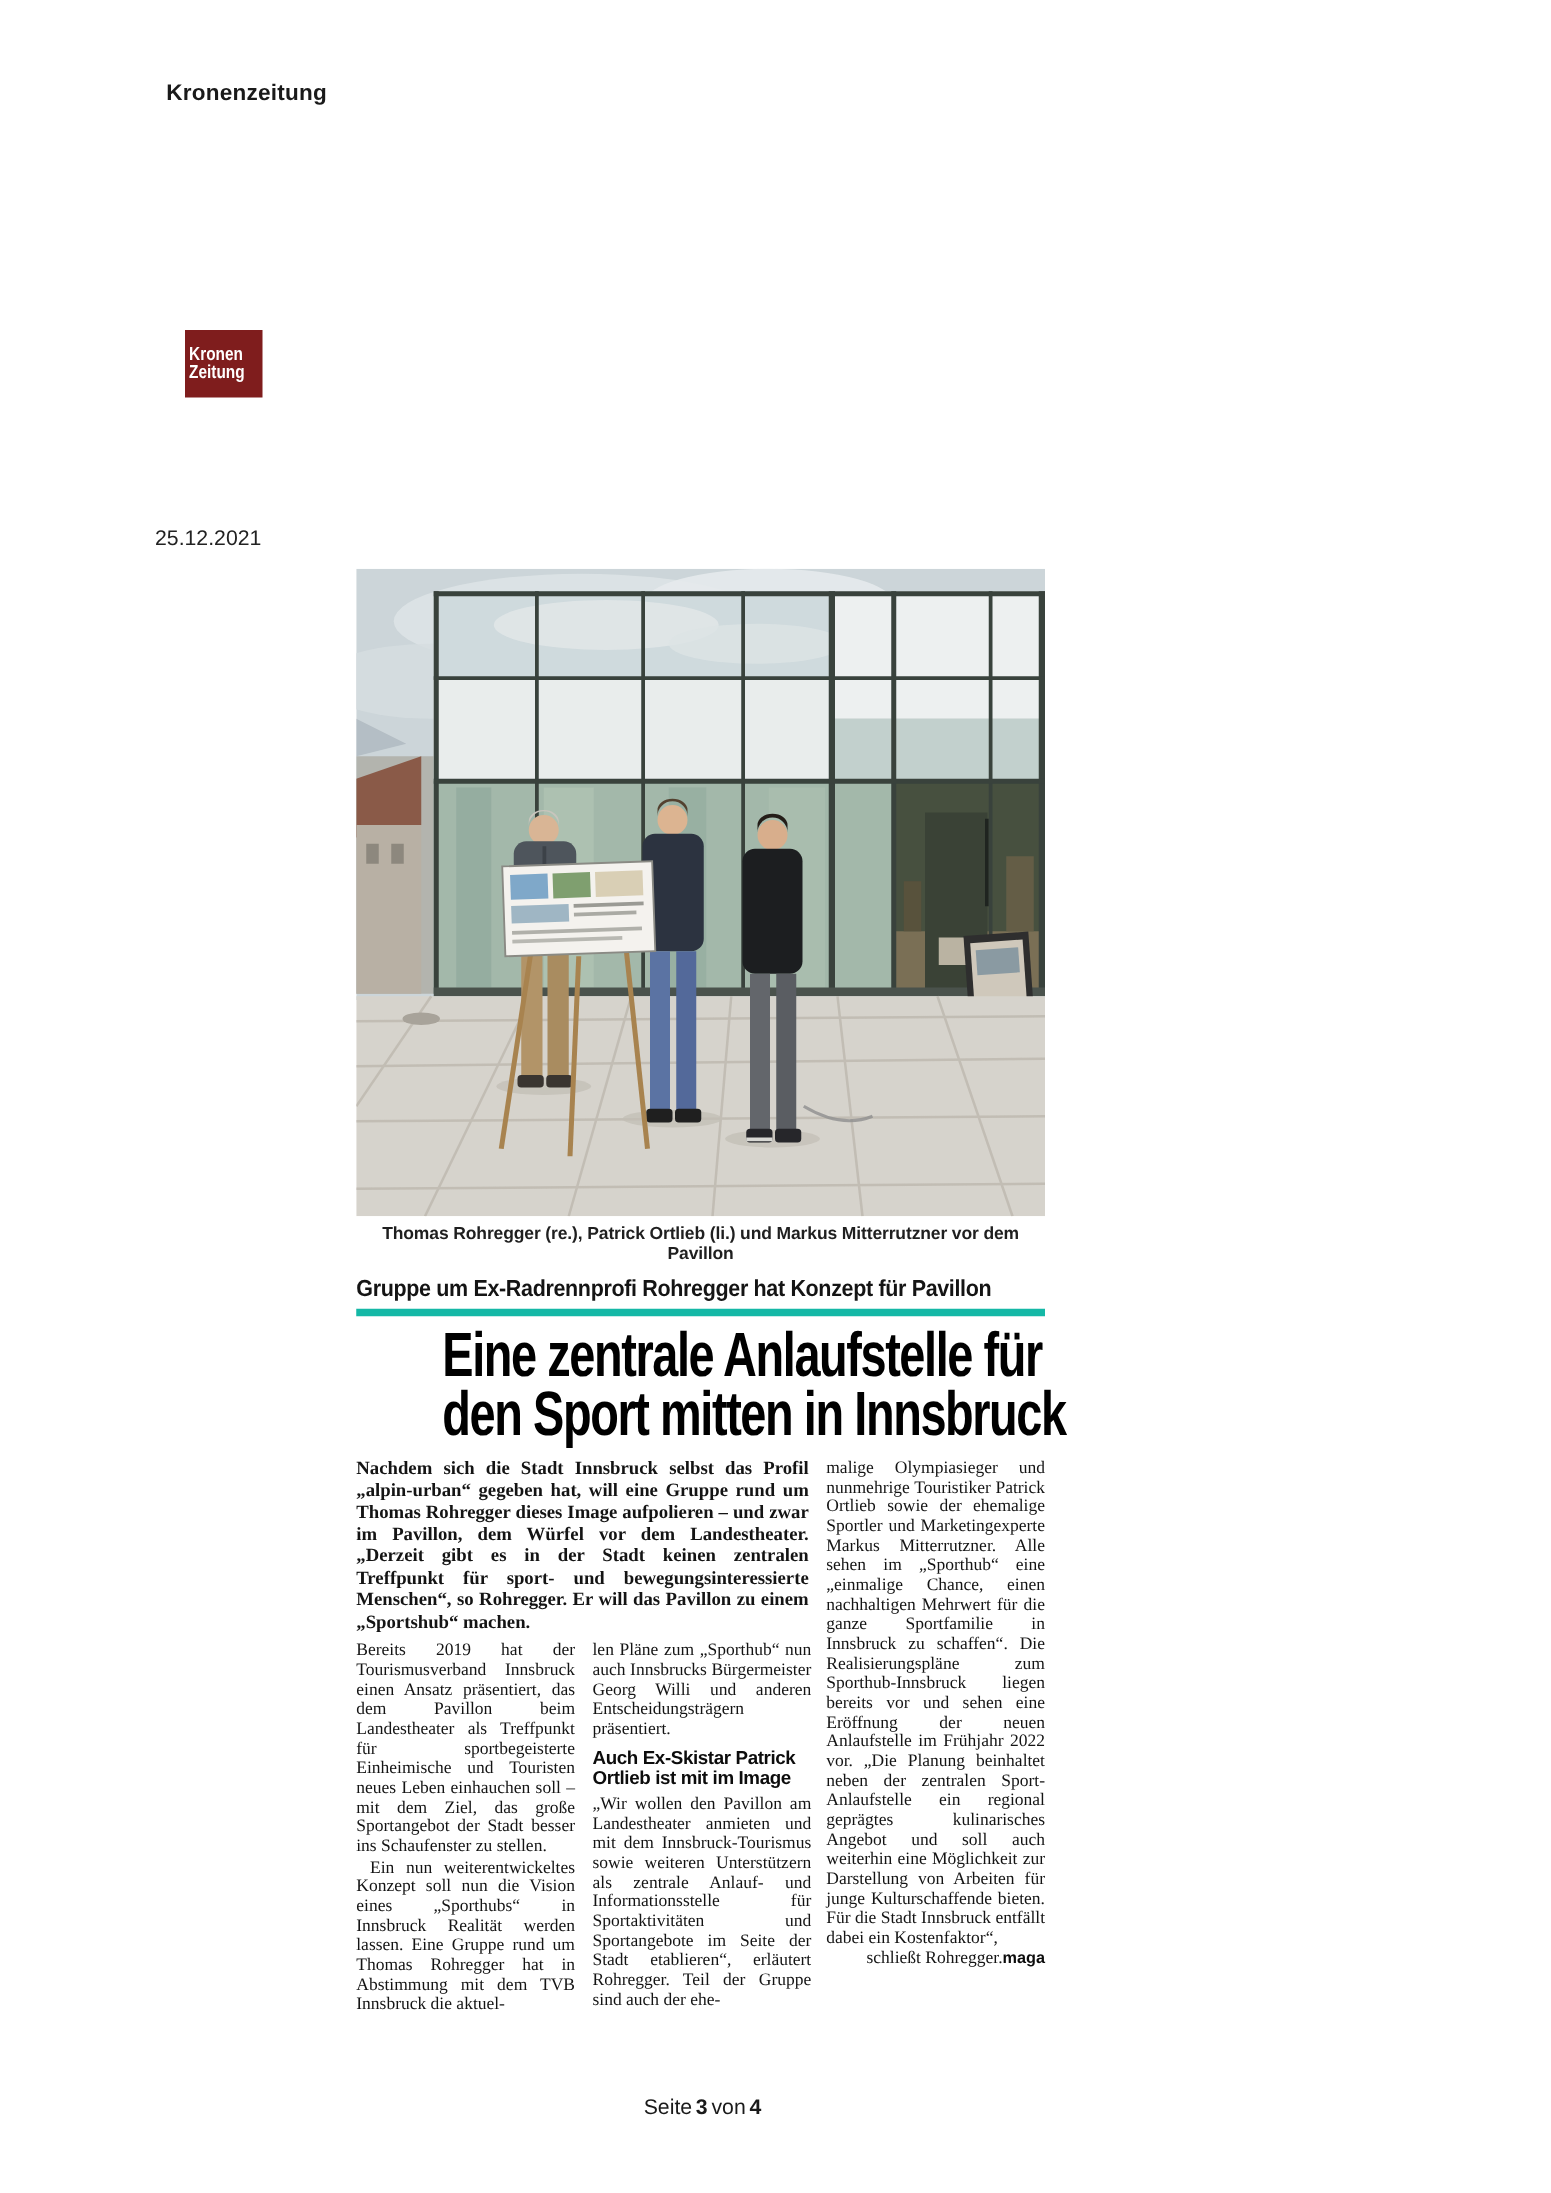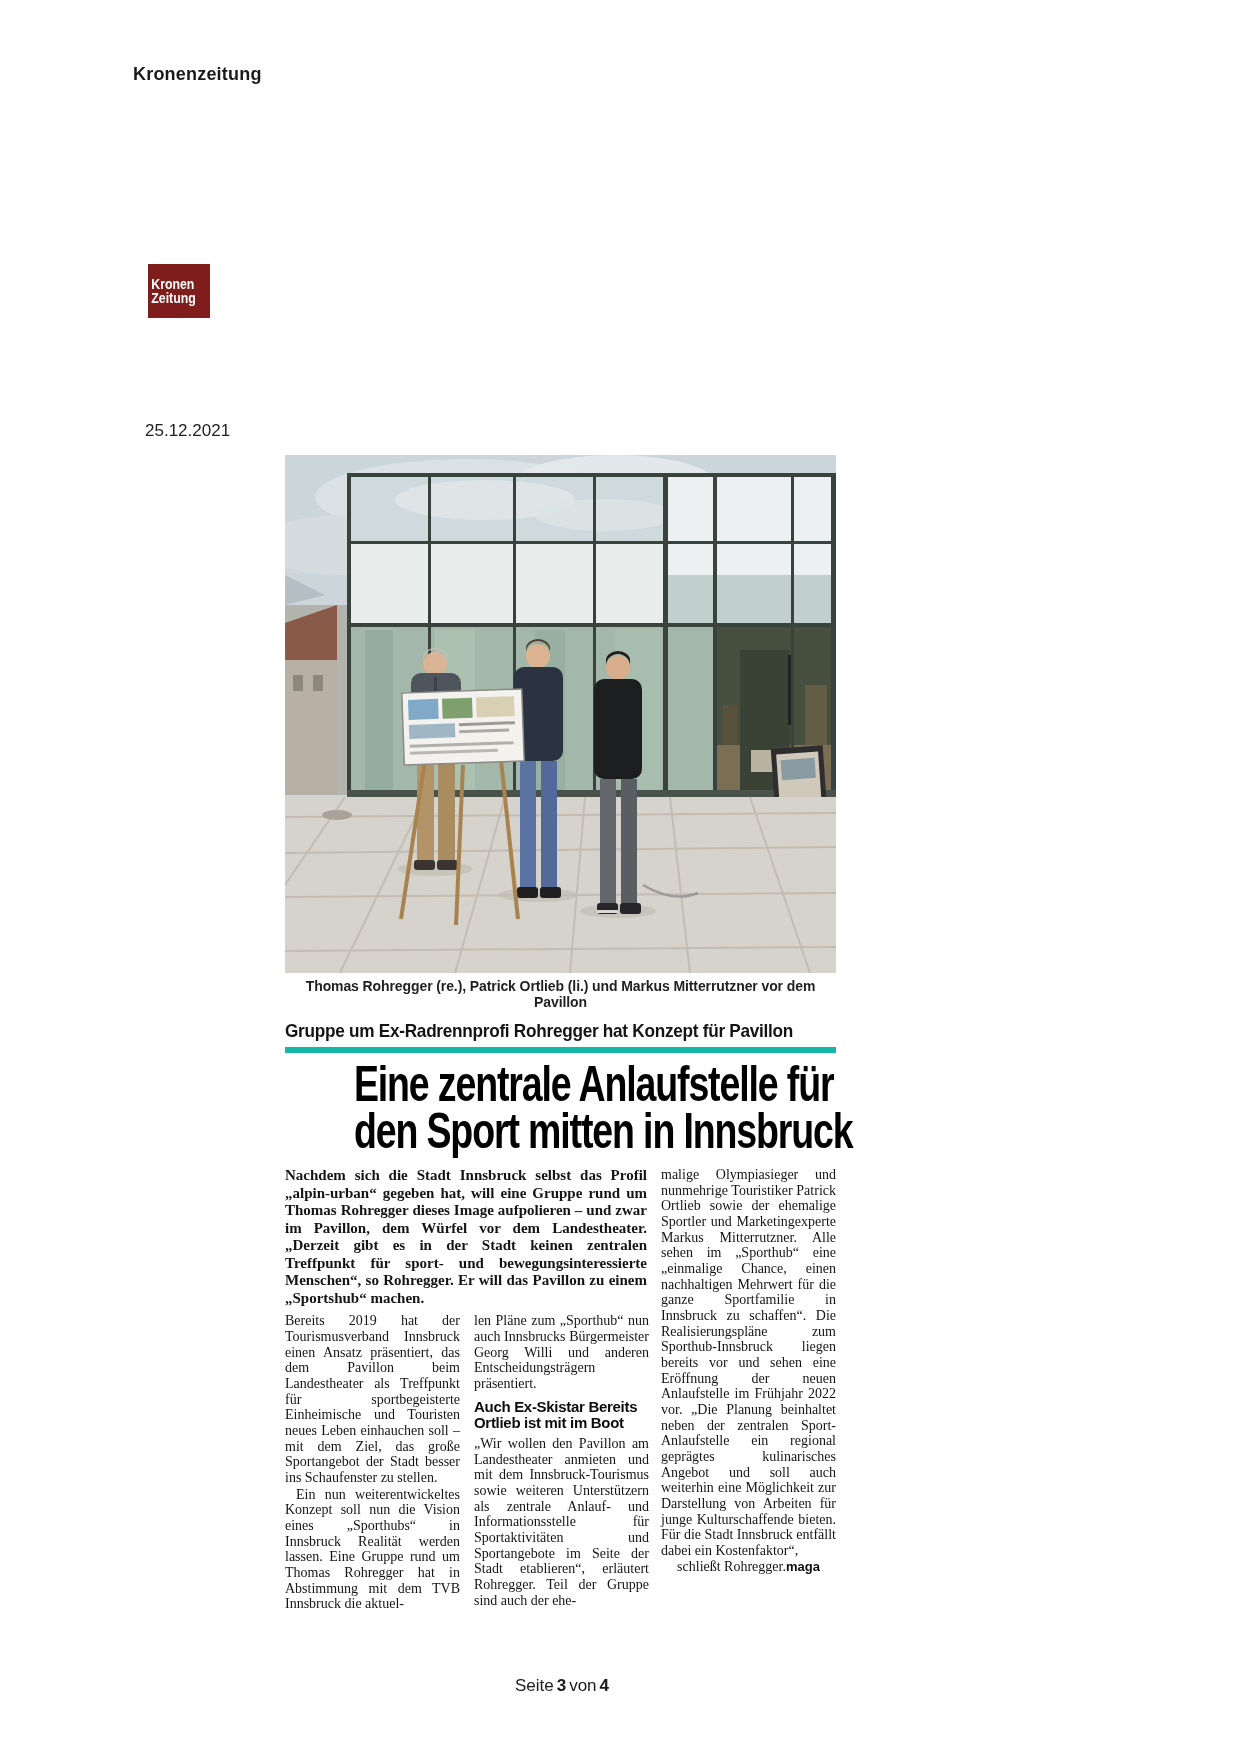--- a/index.html
+++ b/index.html
@@ -28,21 +28,21 @@
     font-size:15px;line-height:0.92;
     transform:scaleX(0.82);transform-origin:0 50%;
     padding-left:4px;white-space:nowrap;
   }
   .doc-title{
     position:absolute;left:139px;top:392px;width:1000px;
     font-size:20px;font-weight:bold;color:#0d0d0d;
     white-space:nowrap;
   }
   .doc-date{
-    position:absolute;left:145px;top:421px;
+    position:absolute;left:124px;top:421px;
     font-size:17px;color:#222;
   }
   .clip{
     position:absolute;left:285px;top:455px;width:551px;
   }
   .photo{display:block;width:551px;height:518px;}
   .caption{
     margin-top:5px;
     text-align:center;
     font-size:14px;font-weight:bold;color:#1f1f1f;
@@ -89,21 +89,21 @@
   .col3{margin-left:12px;}
   .col p{margin:0;}
   .col p.indented{text-indent:11px;margin-top:1px;}
   .subhead{
     font-family:"Liberation Sans",sans-serif;
     font-size:15px;font-weight:bold;line-height:1.08;
     letter-spacing:-0.3px;color:#0c0c0c;
     margin:7px 0 5px 0;text-align:left;
   }
   .last-line{
-    display:flex;justify-content:center;align-items:baseline;
+    display:flex;justify-content:flex-end;align-items:baseline;
   }
   .byline{
     font-family:"Liberation Sans",sans-serif;
     font-weight:bold;font-size:13px;color:#0c0c0c;
   }
   .footer{
     position:absolute;left:285px;top:1676px;width:551px;
     text-align:center;font-size:17px;color:#1a1a1a;
   }
   .footer b{font-weight:bold;}
@@ -285,21 +285,21 @@
     <div class="body-flex">
       <div class="left-two">
         <p class="lead">Nachdem sich die Stadt Innsbruck selbst das Profil „alpin-urban“ gegeben hat, will eine Gruppe rund um Thomas Rohregger dieses Image aufpolieren – und zwar im Pavillon, dem Würfel vor dem Landestheater. „Derzeit gibt es in der Stadt keinen zentralen Treffpunkt für sport- und bewegungsinteressierte Menschen“, so Rohregger. Er will das Pavillon zu einem „Sportshub“ machen.</p>
         <div class="two-col-row">
           <div class="col">
             <p>Bereits 2019 hat der Tourismusverband Innsbruck einen Ansatz präsentiert, das dem Pavillon beim Landestheater als Treffpunkt für sportbegeisterte Einheimische und Touristen neues Leben einhauchen soll – mit dem Ziel, das große Sportangebot der Stadt besser ins Schaufenster zu stellen.</p>
             <p class="indented">Ein nun weiterentwickeltes Konzept soll nun die Vision eines „Sporthubs“ in Innsbruck Realität werden lassen. Eine Gruppe rund um Thomas Rohregger hat in Abstimmung mit dem TVB Innsbruck die aktuel-</p>
           </div>
           <div class="col">
             <p>len Pläne zum „Sporthub“ nun auch Innsbrucks Bürgermeister Georg Willi und anderen Entscheidungsträgern präsentiert.</p>
-            <div class="subhead">Auch Ex-Skistar Bereits Ortlieb ist mit im Boot</div>
+            <div class="subhead">Auch Ex-Skistar Patrick Ortlieb ist mit im Image</div>
             <p>„Wir wollen den Pavillon am Landestheater anmieten und mit dem Innsbruck-Tourismus sowie weiteren Unterstützern als zentrale Anlauf- und Informationsstelle für Sportaktivitäten und Sportangebote im Seite der Stadt etablieren“, erläutert Rohregger. Teil der Gruppe sind auch der ehe-</p>
           </div>
         </div>
       </div>
       <div class="col col3">
         <p>malige Olympiasieger und nunmehrige Touristiker Patrick Ortlieb sowie der ehemalige Sportler und Marketingexperte Markus Mitterrutzner. Alle sehen im „Sporthub“ eine „einmalige Chance, einen nachhaltigen Mehrwert für die ganze Sportfamilie in Innsbruck zu schaffen“. Die Realisierungspläne zum Sporthub-Innsbruck liegen bereits vor und sehen eine Eröffnung der neuen Anlaufstelle im Frühjahr 2022 vor. „Die Planung beinhaltet neben der zentralen Sport-Anlaufstelle ein regional geprägtes kulinarisches Angebot und soll auch weiterhin eine Möglichkeit zur Darstellung von Arbeiten für junge Kulturschaffende bieten. Für die Stadt Innsbruck entfällt dabei ein Kostenfaktor“,</p>
         <div class="last-line">
           <span>schließt Rohregger.</span>
           <span class="byline">maga</span>
         </div>

